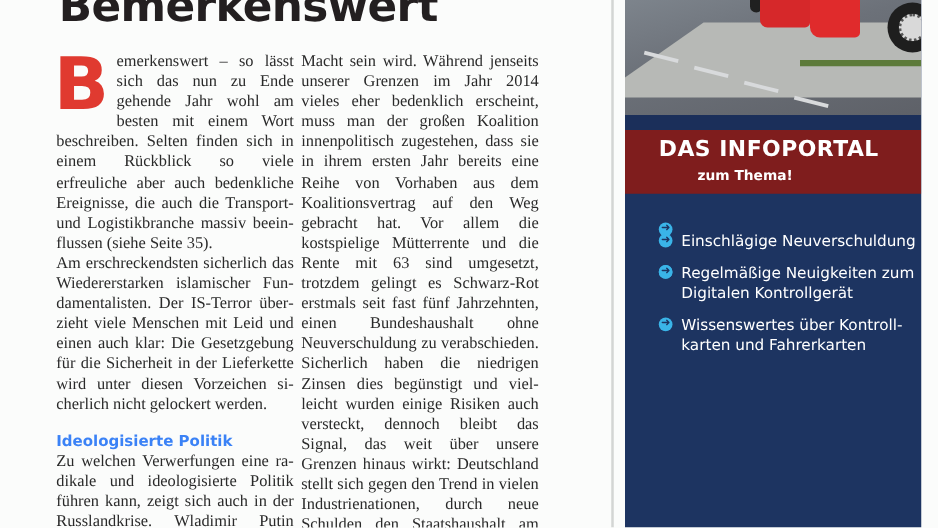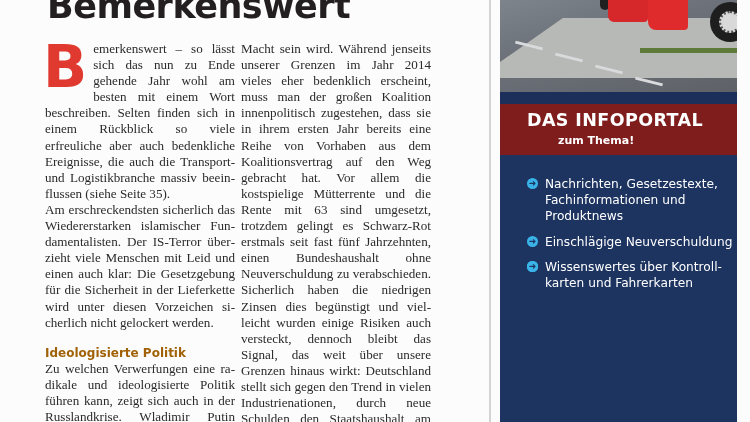--- a/index.html
+++ b/index.html
@@ -22,21 +22,21 @@
   }
   .col1 { left: 45px; }
   .col2 { left: 241px; }
   .col p { margin: 0; }
   .dropcap {
     float: left; font-family: "DejaVu Sans", sans-serif; font-weight: bold;
     color: #e03a30; font-size: 58px; line-height: 46px; margin: 3px 6px 0 -2px;
   }
   .subhead {
     font-family: "DejaVu Sans", sans-serif; font-weight: bold; font-size: 12px;
-    margin-top: 14px !important; line-height: 16px; color: #a16207;
+    margin-top: 14px !important; line-height: 16px; color: #3b82f6;
   }
   .sep {
     position: absolute; left: 489px; top: 0; width: 2px; height: 422px; background: #d3d5d4;
   }
   .panel {
     position: absolute; left: 500px; top: 0; width: 237px; height: 422px;
     background: #1d3461; overflow: hidden;
   }
   .photo {
     position: absolute; left: 0; top: 0; width: 237px; height: 92px;
@@ -107,19 +107,19 @@
     <div class="grass"></div>
     <div class="wheel"></div>
     <div class="hub"></div>
   </div>
   <div class="band-top"></div>
   <div class="band-teal">
     <div class="portal-title">DAS INFOPORTAL</div>
     <div class="portal-sub">zum Thema!</div>
   </div>
   <ul class="list">
-    <li class="item"><span class="arrow">➜</span><span>Nachrichten, Gesetzestexte, Fachinformationen und Produktnews</span></li>
+    <li class="item"><span class="arrow">➜</span></li>
     <li class="item"><span class="arrow">➜</span><span>Einschlägige Neuverschuldung</span></li>
     <li class="item"><span class="arrow">➜</span></li>
-    <li class="item"><span class="arrow">➜</span></li>
+    <li class="item"><span class="arrow">➜</span><span>Regelmäßige Neuigkeiten zum Digitalen Kontrollgerät</span></li>
     <li class="item"><span class="arrow">➜</span><span>Wissenswertes über Kontroll­karten und Fahrerkarten</span></li>
   </ul>
 </div>
 
 </body></html>

